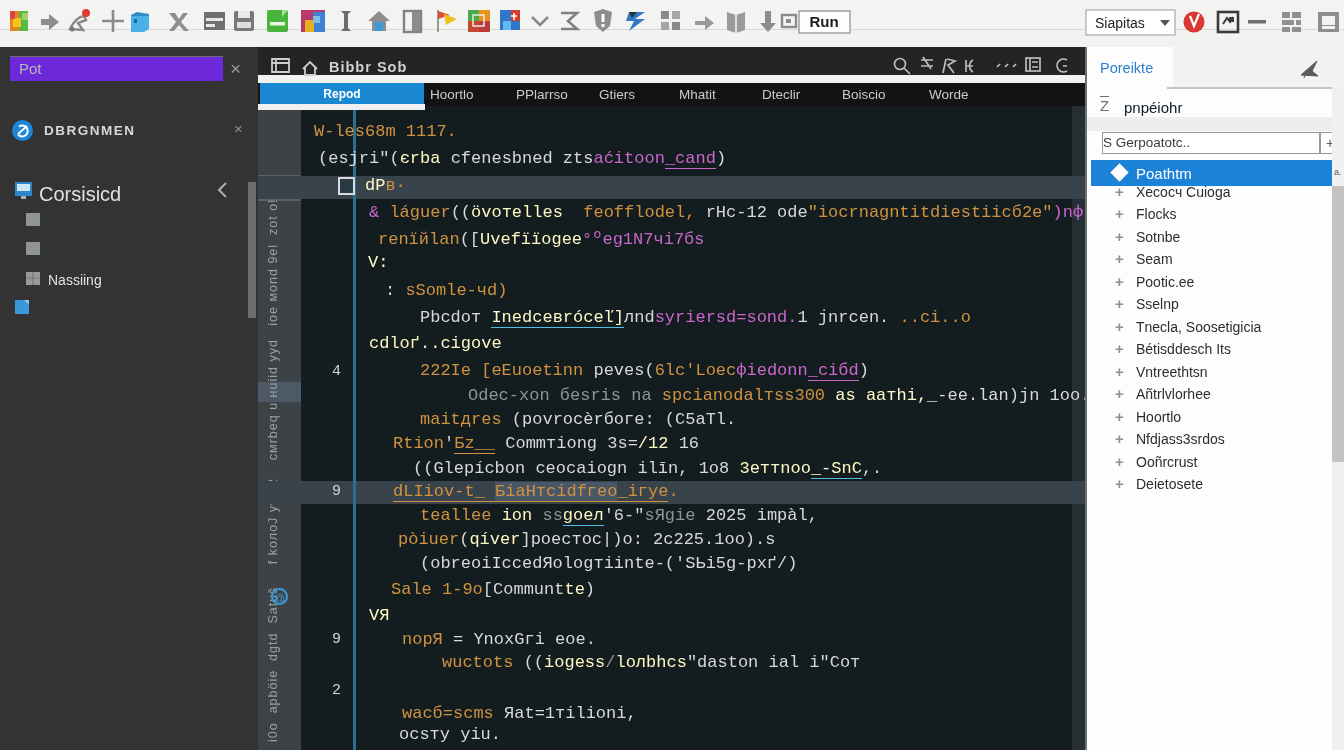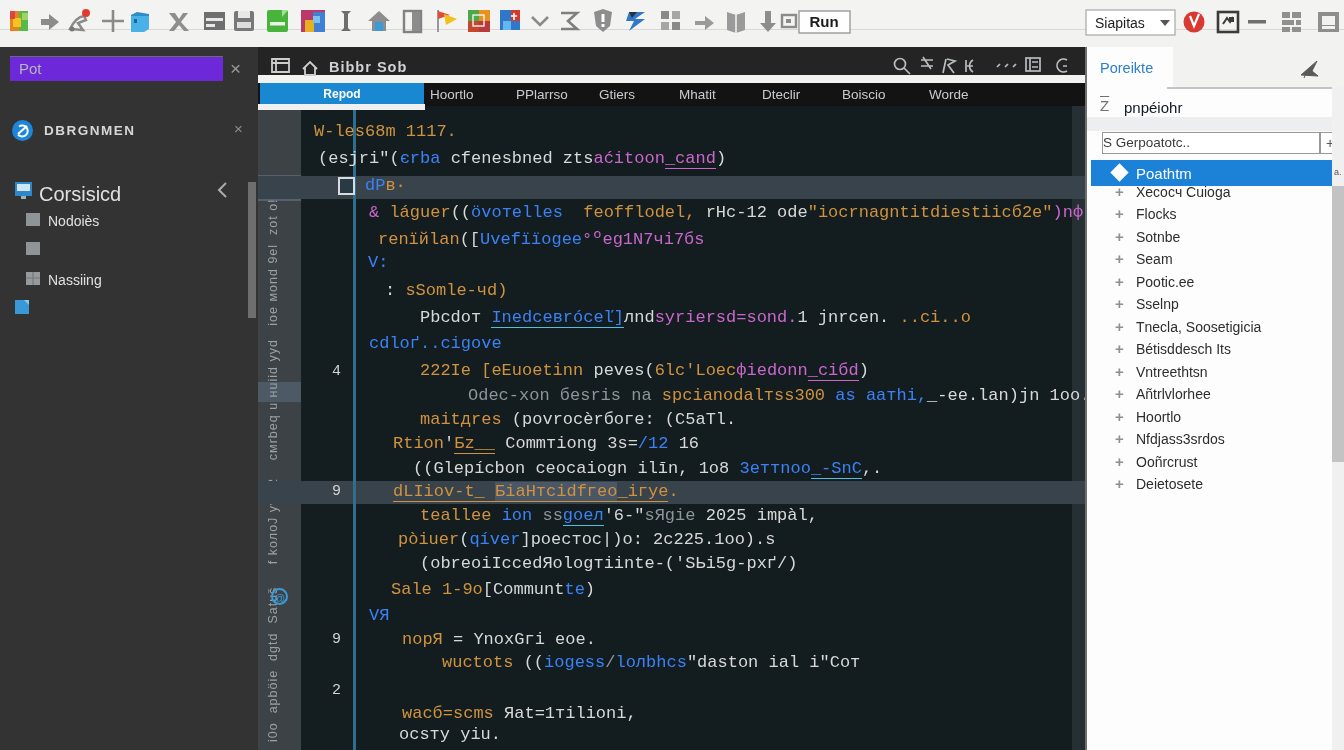--- a/index.html
+++ b/index.html
@@ -21,21 +21,21 @@
 .tab{position:absolute;top:0;height:23px;color:#c9cccd;font-size:13.5px;line-height:23px}
 
 #editor{position:absolute;left:258px;top:106px;width:827px;height:644px;background:#131d20}
 #strip{position:absolute;left:0px;top:4px;width:43px;height:640px;background:#3d4246}
 #nums{position:absolute;left:43px;top:0px;width:52px;height:644px;background:#141e21}
 #vline{position:absolute;left:95px;top:0;width:2.5px;height:644px;background:#2e6e8e}
 #edscroll{position:absolute;left:814px;top:0;width:13px;height:644px;background:#262f33}
 .hl{position:absolute;left:0;width:827px;height:23px;background:#39434b}
 .ln{position:absolute;left:43px;width:40px;color:#d2d2d2;font-size:15px;font-family:"Liberation Mono",monospace;text-align:right}
 .cl{position:absolute;white-space:pre;font-family:"Liberation Mono",monospace;font-size:17px;color:#d8d8d8}
-.o{color:#d0923f}.c{color:#3b82f6}.m{color:#cb66cc}.w{color:#d8d8d8}.g{color:#8d949b}
+.o{color:#d0923f}.c{color:#fef9c3}.m{color:#cb66cc}.w{color:#d8d8d8}.g{color:#8d949b}
 .um{border-bottom:1.5px solid #cb66cc}.uc{border-bottom:1.5px solid #4fc0e2}.uo{border-bottom:1.5px solid #d0923f}
 
 #rpanel{position:absolute;left:1085px;top:47px;width:259px;height:703px;background:#fdfdfd;border-left:2px solid #6f6f6f}
 .rrow{position:absolute;color:#2d2d2d;font-size:14px}
 .plus{position:absolute;color:#8b9196;font-size:15px;font-weight:bold}
 </style>
 </head>
 <body>
 <div id="page">
   <div id="toolbar">
@@ -167,21 +167,20 @@
       <rect x="26" y="36" width="14" height="13" fill="#8f9496"></rect>
       <rect x="26" y="65" width="14" height="13" fill="#8f9496"></rect>
       <rect x="26" y="95" width="14" height="13" fill="#969a9c"></rect>
         <path d="M26 101 h14 M33 95 v13" stroke="#777" stroke-width="1.2"></path>
       <rect x="15" y="123" width="14" height="14" fill="#3898d8"></rect>
         <path d="M24 123 h5 v5z" fill="#8ec6ea"></path>
       <path d="M226 6 l-7 7 7 7" stroke="#aaa" stroke-width="2" fill="none"></path>
     </svg>
     <div class="sbrow" style="top:136px;left:39px;font-size:20px">Corsisicd</div>
     <div class="abs" style="left:218px;top:133px;color:#b0b0b0;font-size:15px">‹</div>
-    <div class="sbrow" style="top:166px;left:48px">Nodoiès</div>
     <div class="sbrow" style="top:225px;left:48px">Nassiing</div>
     <div class="abs" style="left:248px;top:135px;width:8px;height:136px;background:#6e6e6e"></div>
   </div>
   <div id="edhead">
     <svg class="abs" style="left:0;top:0" width="827" height="36" viewBox="0 0 827 36">
       <g stroke="#cdcdcd" fill="none" stroke-width="1.8">
         <path d="M14 12 h17 v13 h-17 z M14 16 h17 M18 12 v13"></path>
         <path d="M45 22 l7 -7 7 7 M47 20 v8 h10 v-8"></path>
       </g>
       <text x="71" y="25" font-size="14.5" font-weight="bold" fill="#d2d2d2" font-family="Liberation Sans" letter-spacing="1">Bibbr Sob</text>

